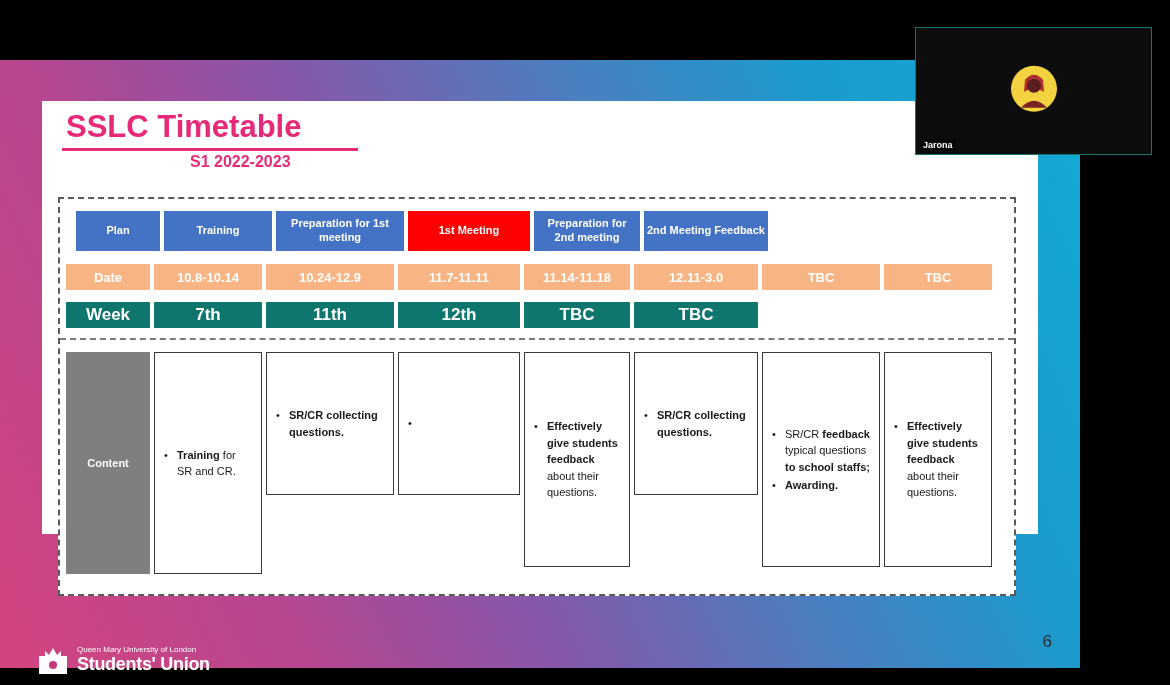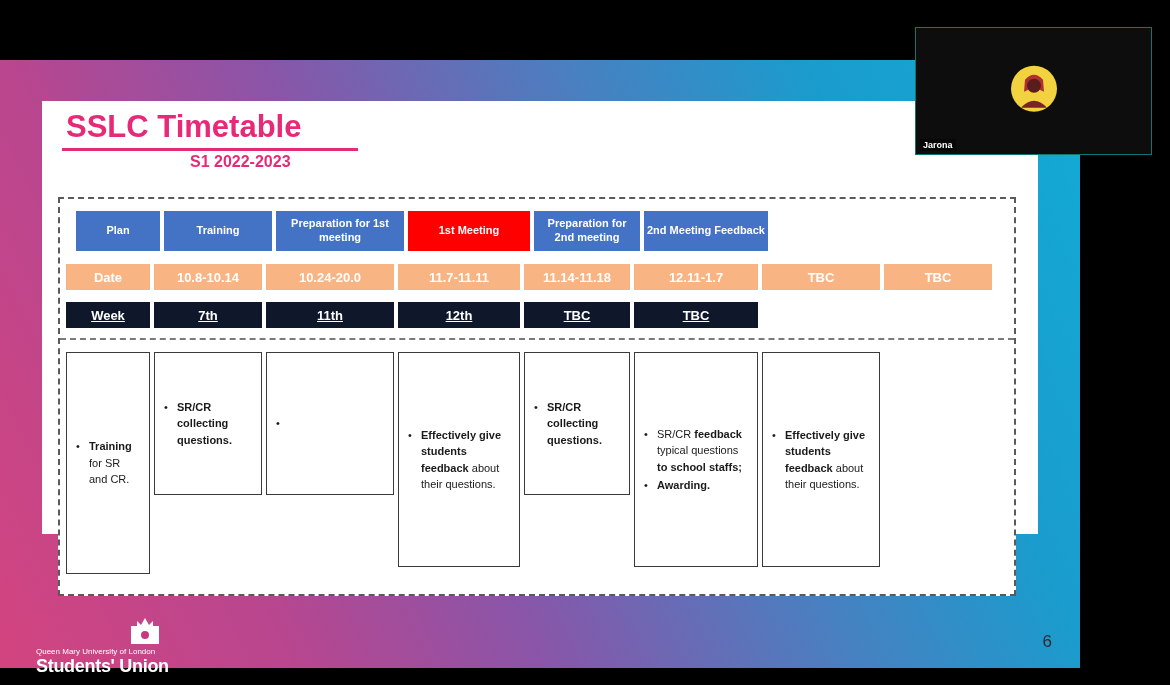--- a/index.html
+++ b/index.html
@@ -21,38 +21,38 @@
   .timetable{position:absolute;left:16px;top:96px;width:942px;border:2px dashed #5a5a5a;padding:12px 6px 20px 6px;background:#fff;}
   .trow{display:grid;grid-template-columns:84px 108px 128px 122px 106px 124px 118px 108px;column-gap:4px;}
   .hrow{margin-bottom:13px;margin-left:10px;}
   .hcell{height:40px;background:#4472c4;color:#fff;font-weight:bold;font-size:11px;
     display:flex;align-items:center;justify-content:center;text-align:center;line-height:1.25;padding:0 3px;box-sizing:border-box;}
   .hcell.red{background:#fe0000;}
   .drow{margin-bottom:12px;}
   .dcell{height:26px;background:#f9b484;color:#fff;font-weight:bold;font-size:13px;
     display:flex;align-items:center;justify-content:center;}
   .wrow{margin-bottom:10px;}
-  .wcell{height:26px;background:#0f172a;color:#fff;font-weight:bold;font-size:13px;
-    display:flex;align-items:center;justify-content:center;text-decoration:underline;}
+  .wcell{height:26px;background:#0f766e;color:#fff;font-weight:bold;font-size:17px;
+    display:flex;align-items:center;justify-content:center;}
   .dashed-divider{border-top:2px dashed #7a7a7a;margin:0 -6px 12px -6px;}
 
   .crow{align-items:start;}
   .content-label{height:222px;background:#7f7f7f;color:#fff;font-weight:bold;font-size:11px;
     display:flex;align-items:center;justify-content:center;}
   .content-box{background:#fff;border:1px solid #3a3a3a;box-sizing:border-box;
     padding:8px 9px;font-size:11px;color:#1a1a1a;line-height:1.5;
     display:flex;flex-direction:column;justify-content:center;}
   .h1{height:222px;} .hs{height:143px;} .ht{height:215px;}
   .bullet{display:flex;margin:1px 0;}
   .marker{flex:0 0 13px;}
   .btext{flex:1;}
   .b{font-weight:bold;}
 
   
-  .footer-logo{position:absolute;left:36px;top:556px;display:flex;align-items:flex-end;color:#fff;flex-direction:column;}
+  .footer-logo{position:absolute;left:36px;top:586px;display:flex;align-items:flex-start;color:#fff;}
   .logo-icon{width:34px;height:32px;margin-right:7px;}
   .logo-text-small{font-size:8px;line-height:1.1;}
   .logo-text-large{font-size:18px;font-weight:bold;line-height:1.1;letter-spacing:-0.3px;}
   .page-number{position:absolute;right:28px;top:572px;font-size:17px;color:#2b2b33;}
 
   
   .webcam{position:absolute;left:915px;top:27px;width:237px;height:128px;background:#0d0d0d;
     border:1px solid #0f766e;box-sizing:border-box;font-weight:bold;}
   .avatar{position:absolute;left:50%;top:50%;transform:translate(-50%,-55%);
     width:46px;height:46px;border-radius:50%;background:#f2d23f;overflow:hidden;}
@@ -80,40 +80,41 @@
           <div class="hcell">Training</div>
           <div class="hcell">Preparation for 1st meeting</div>
           <div class="hcell red">1st Meeting</div>
           <div class="hcell">Preparation for 2nd meeting</div>
           <div class="hcell">2nd Meeting Feedback</div>
         </div>
 
         <div class="trow drow">
           <div class="dcell">Date</div>
           <div class="dcell">10.8-10.14</div>
-          <div class="dcell">10.24-20.0</div>
+          <div class="dcell">10.24-12.9</div>
           <div class="dcell">11.7-11.11</div>
           <div class="dcell">11.14-11.18</div>
-          <div class="dcell">12.11-1.7</div>
+          <div class="dcell">12.11-3.0</div>
           <div class="dcell">TBC</div>
           <div class="dcell">TBC</div>
         </div>
 
         <div class="trow wrow">
           <div class="wcell">Week</div>
           <div class="wcell">7th</div>
           <div class="wcell">11th</div>
           <div class="wcell">12th</div>
           <div class="wcell">TBC</div>
           <div class="wcell">TBC</div>
         </div>
 
         <div class="dashed-divider"></div>
 
         <div class="trow crow">
+          <div class="content-label">Content</div>
           <div class="content-box h1">
               <div class="bullet">
                 <span class="marker">•</span>
                 <span class="btext"><span class="b">Training</span><span> for SR and CR.</span></span>
               </div>
             </div>
           <div class="content-box hs">
               <div class="bullet">
                 <span class="marker">•</span>
                 <span class="btext"><span class="b">SR/CR collecting questions.</span></span>

